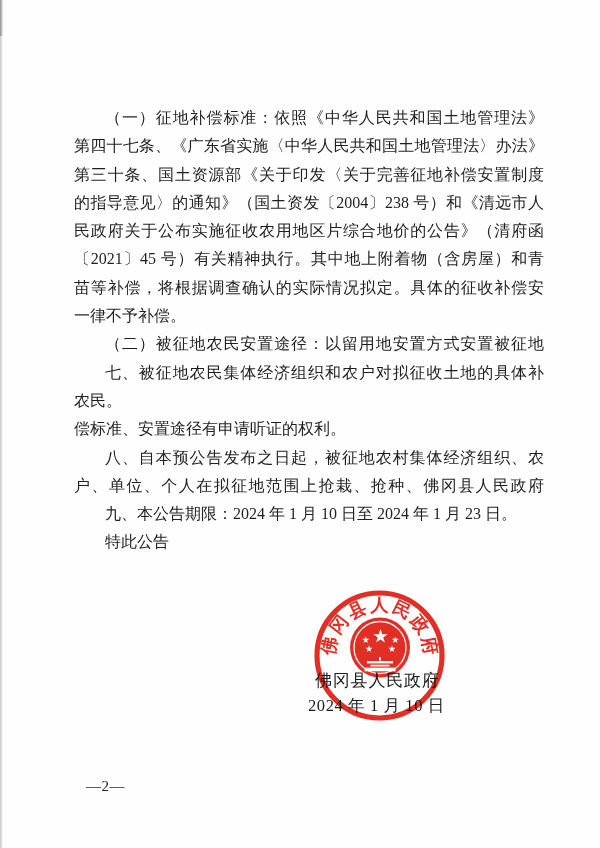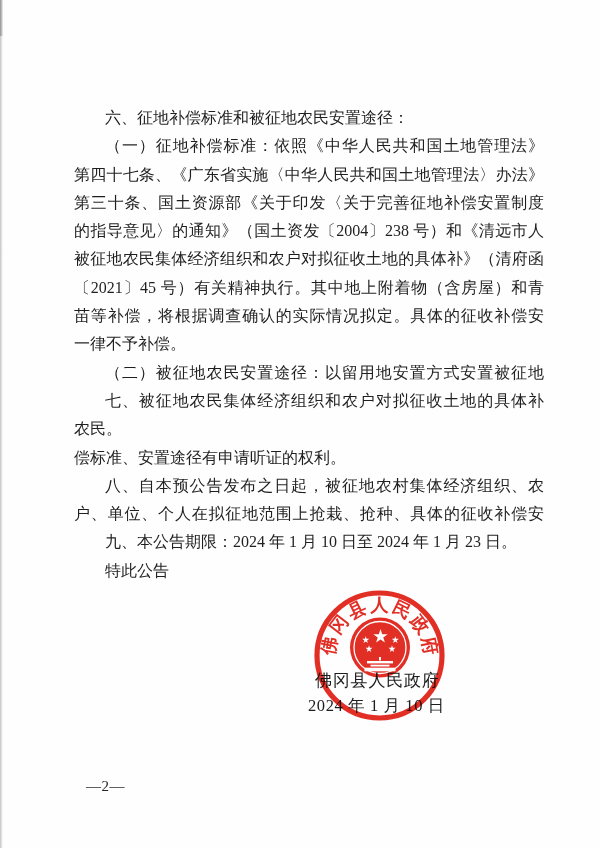--- a/index.html
+++ b/index.html
@@ -61,35 +61,34 @@
 </style>
 </head>
 <body>
 
 <div class="page">
 
   <div class="scan-edge"></div>
   <div class="scan-edge-top"></div>
 
   <div class="body-text">
-    <div class="line indent">六、征地补偿标准和被征地农民安置途径：</div>
     <div class="line indent full">（一）征地补偿标准：依照《中华人民共和国土地管理法》</div>
     <div class="line full">第四十七条、《广东省实施〈中华人民共和国土地管理法〉办法》</div>
     <div class="line full">第三十条、国土资源部《关于印发〈关于完善征地补偿安置制度</div>
     <div class="line full">的指导意见〉的通知》（国土资发〔2004〕238 号）和《清远市人</div>
-    <div class="line full">被征地农民集体经济组织和农户对拟征收土地的具体补》（清府函</div>
+    <div class="line full">民政府关于公布实施征收农用地区片综合地价的公告》（清府函</div>
     <div class="line full">〔2021〕45 号）有关精神执行。其中地上附着物（含房屋）和青</div>
     <div class="line full">苗等补偿，将根据调查确认的实际情况拟定。具体的征收补偿安</div>
     <div class="line">一律不予补偿。</div>
     <div class="line indent full">（二）被征地农民安置途径：以留用地安置方式安置被征地</div>
     <div class="line indent full">七、被征地农民集体经济组织和农户对拟征收土地的具体补</div>
     <div class="line">农民。</div>
     <div class="line">偿标准、安置途径有申请听证的权利。</div>
     <div class="line indent full">八、自本预公告发布之日起，被征地农村集体经济组织、农</div>
-    <div class="line full">户、单位、个人在拟征地范围上抢栽、抢种、具体的征收补偿安</div>
+    <div class="line full">户、单位、个人在拟征地范围上抢栽、抢种、佛冈县人民政府</div>
     <div class="line indent">九、本公告期限：2024 年 1 月 10 日至 2024 年 1 月 23 日。</div>
     <div class="line indent">特此公告</div>
   </div>
 
   <div class="sig-name">佛冈县人民政府</div>
   <div class="sig-date">2024 年 1 月 10 日</div>
 
   <svg class="seal" viewBox="0 0 135 135" aria-hidden="true">
     <defs>
       <polygon id="star" points="0,-7.5 1.7,-2.35 7.13,-2.32 2.76,0.9 4.41,6.07 0,2.9 -4.41,6.07 -2.76,0.9 -7.13,-2.32 -1.7,-2.35" fill="#ffffff"></polygon>

